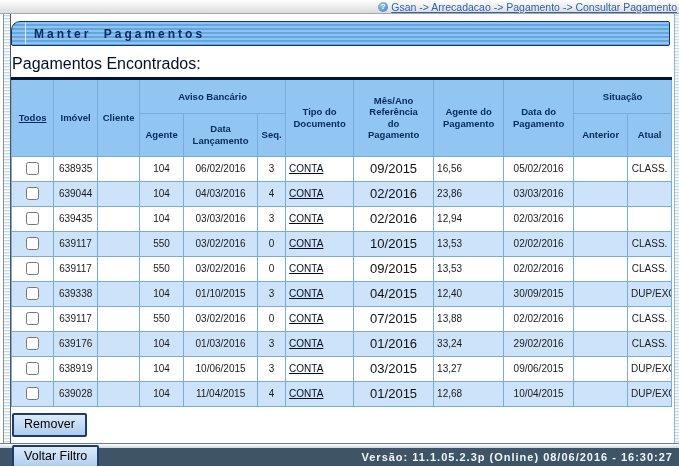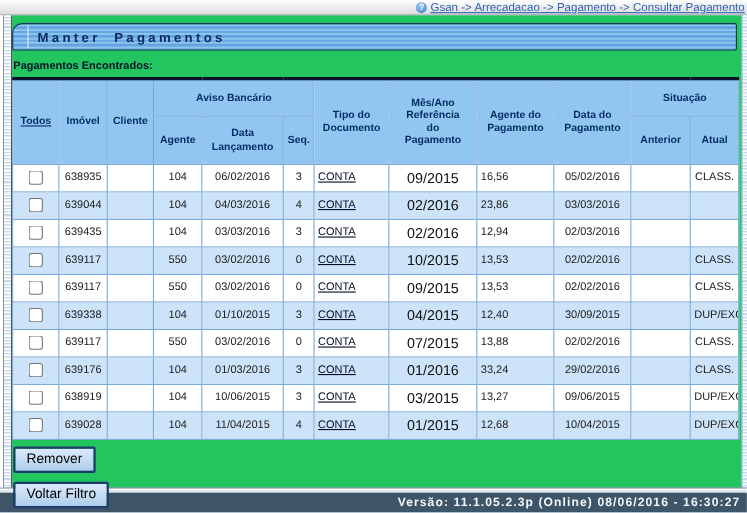--- a/index.html
+++ b/index.html
@@ -28,41 +28,41 @@
   .page { display:flex; height:429px; }
   .stripe {
     background:repeating-linear-gradient(180deg,#ffffff 0 1px,#c2d9ee 1px 2px,#e9f2fa 2px 3px);
   }
   .stripe.left  { width:14px; border-right:1px solid #555;
     background:
       linear-gradient(90deg,#ffffff 0 3px,#8f8f8f 3px 4px,rgba(0,0,0,0) 4px),
       repeating-linear-gradient(180deg,#ffffff 0 1px,#c2d9ee 1px 2px,#e9f2fa 2px 3px);
   }
   .stripe.right { width:6px; border-left:1px solid #8fb4d8; }
-  .content { flex:1; background:#22c55e; padding:0 2px 0 0; position:relative; }
+  .content { flex:1; background:#ffffff; padding:0 2px 0 0; position:relative; }
 
   
   .titlebar {
     margin:7px 2px 0 0; height:25px; position:relative;
     border:1px solid #16355f; border-radius:9px 2px 2px 2px;
     background:repeating-linear-gradient(180deg,#8ec4f0 0 2px,#64a5e1 2px 4px);
     display:flex; align-items:center;
   }
   .titlebar .tab-line {
     position:absolute; left:13px; top:1px; bottom:1px; width:1px;
     background:rgba(255,255,255,.75);
   }
   .title-text {
     margin-left:22px; font-size:12px; font-weight:bold; color:#0b2b5e;
     letter-spacing:3px; word-spacing:6px;
   }
 
   
   .section-label {
-    margin:9px 0 4px 1px; font-size:10px; font-weight:bold; color:#01102c;
+    margin:9px 0 4px 1px; font-size:16px; font-weight:normal; color:#01102c;
   }
 
   
   table {
     border-collapse:collapse; table-layout:fixed; width:660px;
     border-top:3px solid #06132b; background:#fff;
   }
   th, td { border:1px solid #79abdb; overflow:hidden; }
   thead th {
     background:#90c6f1; color:#032b5e; font-size:9.5px; font-weight:bold;

